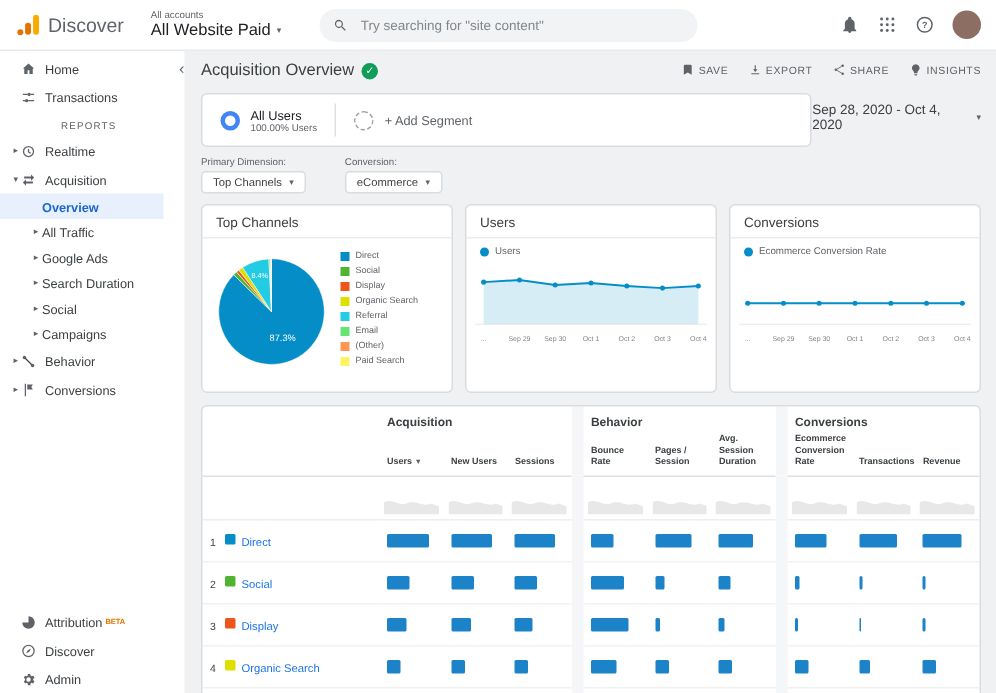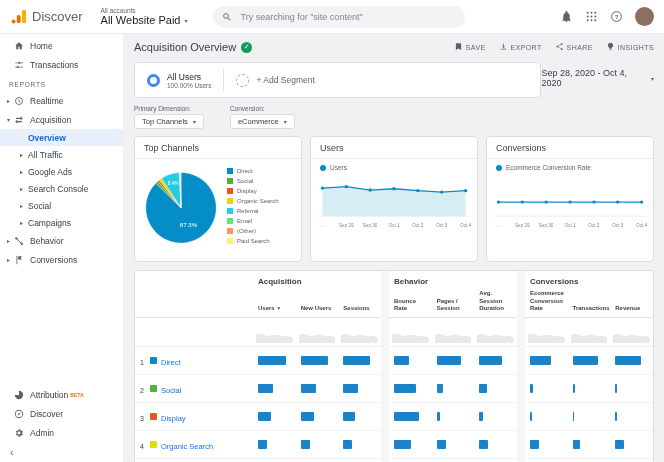--- a/index.html
+++ b/index.html
@@ -17,21 +17,21 @@
   .search{margin-left:26px;width:252px;height:22px;border-radius:11px;background:#f1f3f4;display:flex;align-items:center;padding:0 9px;gap:6px;box-sizing:border-box;}
   .search svg{width:10px;height:10px;fill:#5f6368;flex:none;}
   .search input{border:0;background:transparent;outline:none;font-size:9px;width:100%;color:#202124;font-family:inherit;}
   .search input::placeholder{color:#80868b;}
   .top-icons{margin-left:auto;display:flex;align-items:center;gap:12px;}
   .ti{cursor:pointer;display:flex;}
   .ti svg{width:13px;height:13px;fill:#5f6368;display:block;}
   .avatar{width:19px;height:19px;border-radius:50%;background:#8d6e63;cursor:pointer;}
   
   .body-row{display:flex;height:428px;}
-  .sidebar{width:124px;background:#fff;display:flex;flex-direction:column;font-size:8.5px;box-sizing:border-box;padding-top:2px;flex:none;border-right:1px solid #f0f0f0;}
+  .sidebar{width:124px;background:#fff;display:flex;flex-direction:row;font-size:8.5px;box-sizing:border-box;padding-top:2px;flex:none;border-right:1px solid #f0f0f0;text-align:center;}
   .sb-item{display:flex;align-items:center;height:19px;padding:0 4px 0 7px;color:#3c4043;cursor:pointer;white-space:nowrap;}
   .sb-item .caret{width:7px;font-size:6px;color:#5f6368;flex:none;}
   .sb-item .icon{width:13px;flex:none;display:flex;}
   .sb-item .icon svg{width:10px;height:10px;fill:#5f6368;}
   .sb-item .lbl{margin-left:3px;}
   .badge{font-size:5px;color:#e37400;margin-left:2px;font-weight:bold;}
   .sb-sub{height:17px;padding-left:20px;display:flex;align-items:center;color:#3c4043;cursor:pointer;white-space:nowrap;}
   .sb-sub .caret{width:8px;font-size:6px;color:#5f6368;}
   .sb-sub.active{background:#e8f0fe;color:#1967d2;font-weight:bold;}
   .section-label{font-size:6.5px;color:#5f6368;letter-spacing:.8px;padding:7px 0 3px 9px;}
@@ -198,21 +198,21 @@
           <div class="sb-sub">
             <span class="caret">▸</span>
             <span>All Traffic</span>
           </div>
           <div class="sb-sub">
             <span class="caret">▸</span>
             <span>Google Ads</span>
           </div>
           <div class="sb-sub">
             <span class="caret">▸</span>
-            <span>Search Console</span>
+            <span>Search Duration</span>
           </div>
           <div class="sb-sub">
             <span class="caret">▸</span>
             <span>Social</span>
           </div>
           <div class="sb-sub">
             <span class="caret">▸</span>
             <span>Campaigns</span>
           </div>
           <div class="sb-item">

